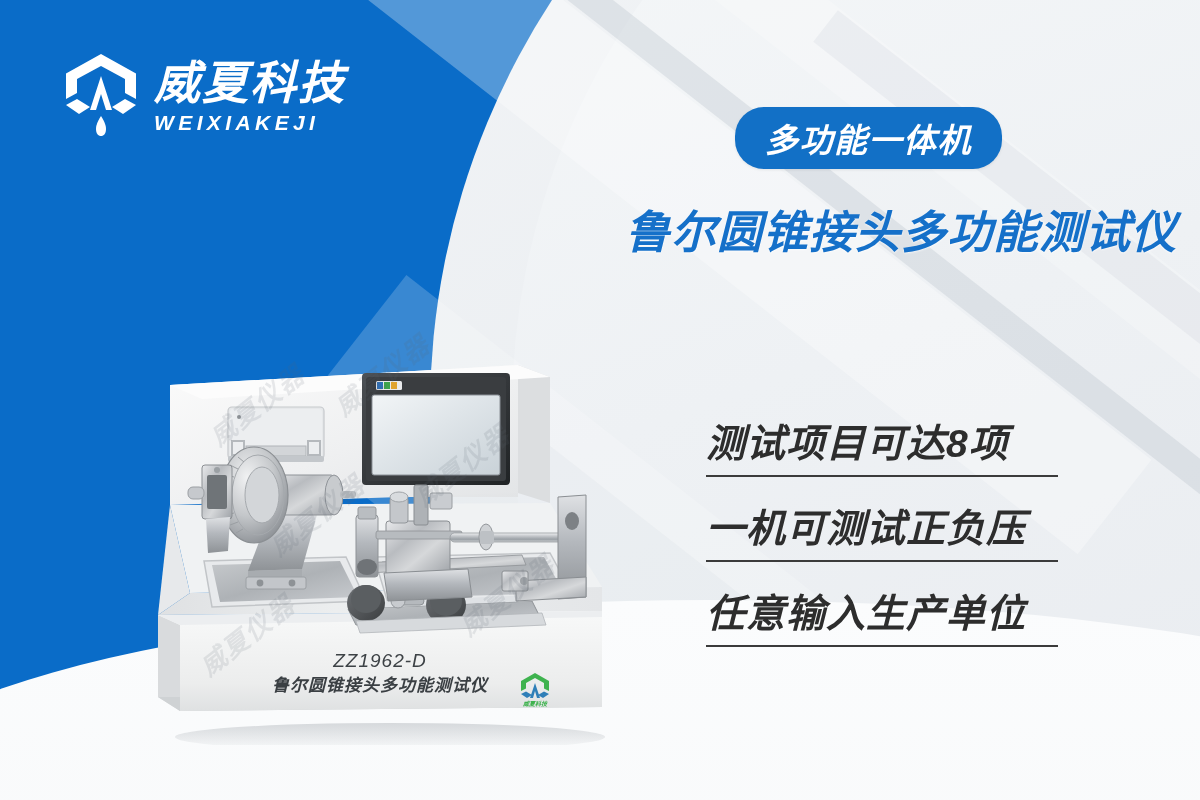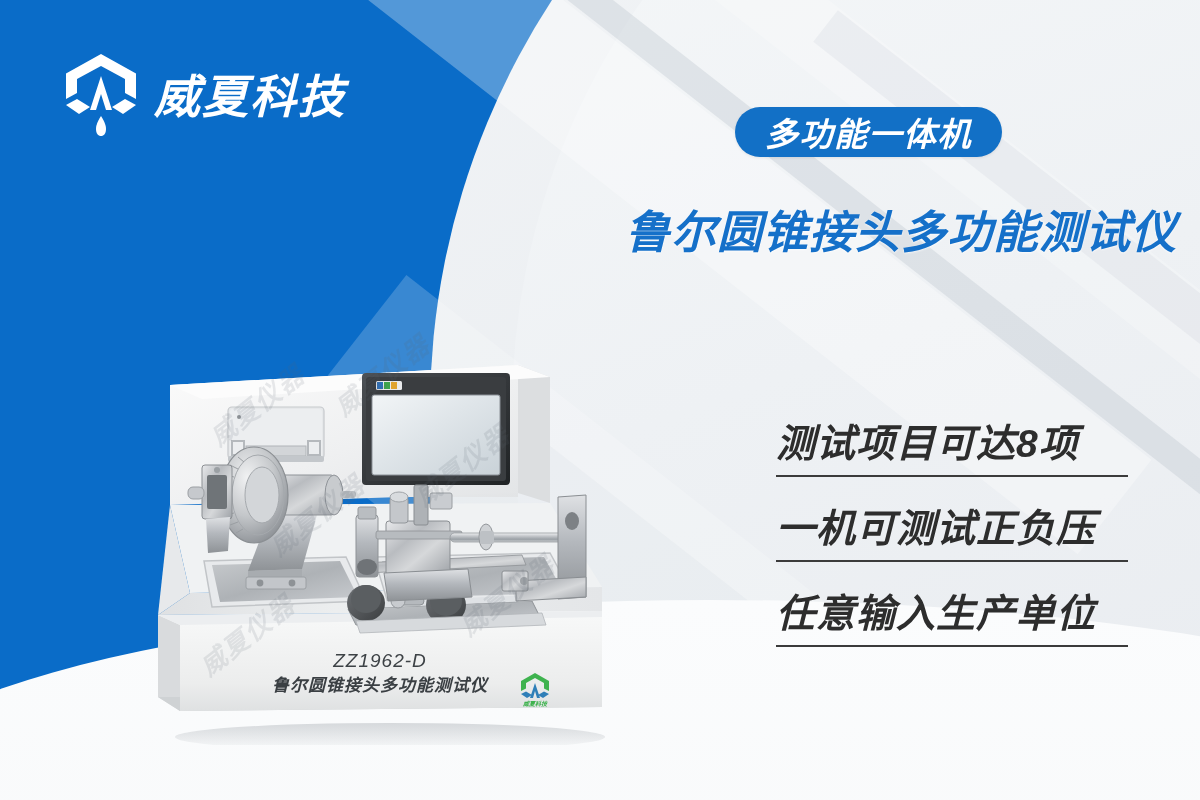--- a/index.html
+++ b/index.html
@@ -65,38 +65,38 @@
     letter-spacing:2px;white-space:nowrap;
   }
   .logo-en{
     color:#fff;font-size:21px;font-weight:bold;line-height:1.1;
     letter-spacing:4.4px;white-space:nowrap;margin-top:4px;
   }
 
   
   .badge{
     position:absolute;left:735px;top:107px;
-    height:50px;padding:0 30px;
+    height:62px;padding:0 30px;
     display:flex;align-items:center;justify-content:center;
     background:#1270c6;border-radius:29px;
     color:#fff;font-size:33px;font-weight:bold;letter-spacing:1.5px;
     white-space:nowrap;
     box-shadow:0 1px 3px rgba(0,0,0,.08);
   }
 
   
   .headline{
     position:absolute;left:625px;top:196px;
     color:#1570c9;font-size:45px;font-weight:bold;
     letter-spacing:1px;white-space:nowrap;
     text-shadow:0 1px 2px rgba(255,255,255,.7);
   }
 
   
-  .features{position:absolute;left:776px;top:418px;width:352px;}
+  .features{position:absolute;left:706px;top:418px;width:352px;}
   .feature-row{position:relative;}
   .feature-text{
     color:#2d2d2d;font-size:39px;font-weight:bold;
     letter-spacing:1px;white-space:nowrap;line-height:1.15;
     padding:4px 0 8px 0;
     text-align:left;
   }
   .feature-row.r2 .feature-text,
   .feature-row.r3 .feature-text{text-align:left;}
   .feature-rule{height:2px;background:#3b3b3b;width:352px;margin-bottom:26px;}
@@ -140,20 +140,21 @@
       <svg viewBox="0 0 78 90" width="78" height="90" aria-hidden="true">
         <path d="M39 2 L74 21.5 L74 47 L63 41 L63 27 L39 14 L15 27 L15 41 L4 47 L4 21.5 Z" fill="#ffffff"></path>
         <path d="M4 53 L15 47 L28 55 L17 62 Z" fill="#ffffff"></path>
         <path d="M74 53 L63 47 L50 55 L61 62 Z" fill="#ffffff"></path>
         <path d="M39 24 L50 58 L44 58 L39 42 L34 58 L28 58 Z" fill="#ffffff"></path>
         <path d="M39 64 C43 70 44 74 44 77 C44 81.5 41.8 84 39 84 C36.2 84 34 81.5 34 77 C34 74 35 70 39 64 Z" fill="#ffffff"></path>
       </svg>
     </div>
     <div class="logo-text">
       <div class="logo-cn">威夏科技</div>
+      <div class="logo-en">WEIXIAKEJI</div>
     </div>
   </div>
 
   <div class="badge">多功能一体机</div>
 
   <div class="headline">鲁尔圆锥接头多功能测试仪</div>
 
   <div class="features">
     <div class="feature-row r1">
       <div class="feature-text">测试项目可达8项</div>

